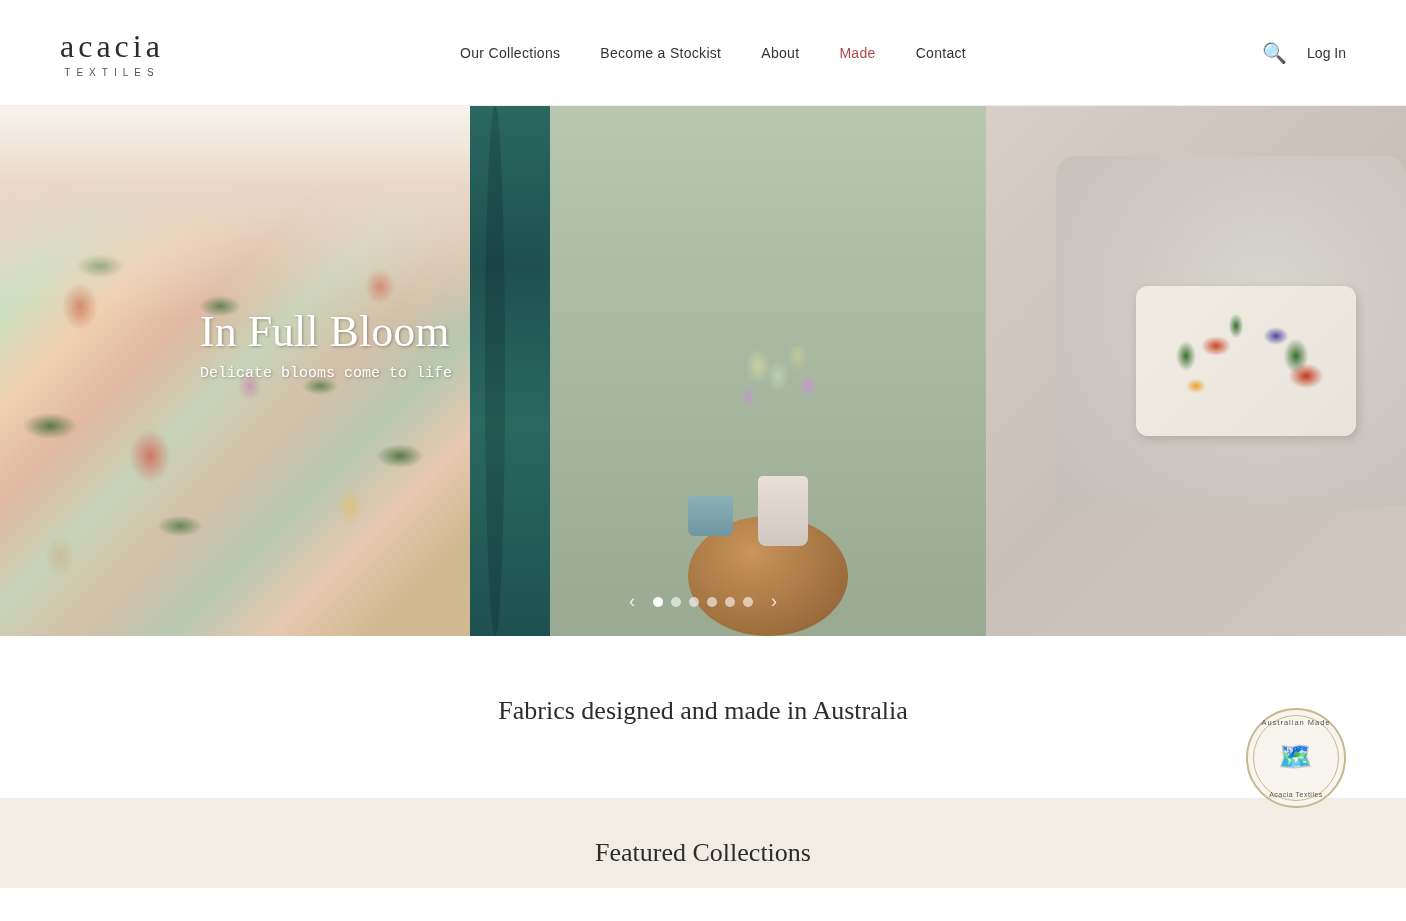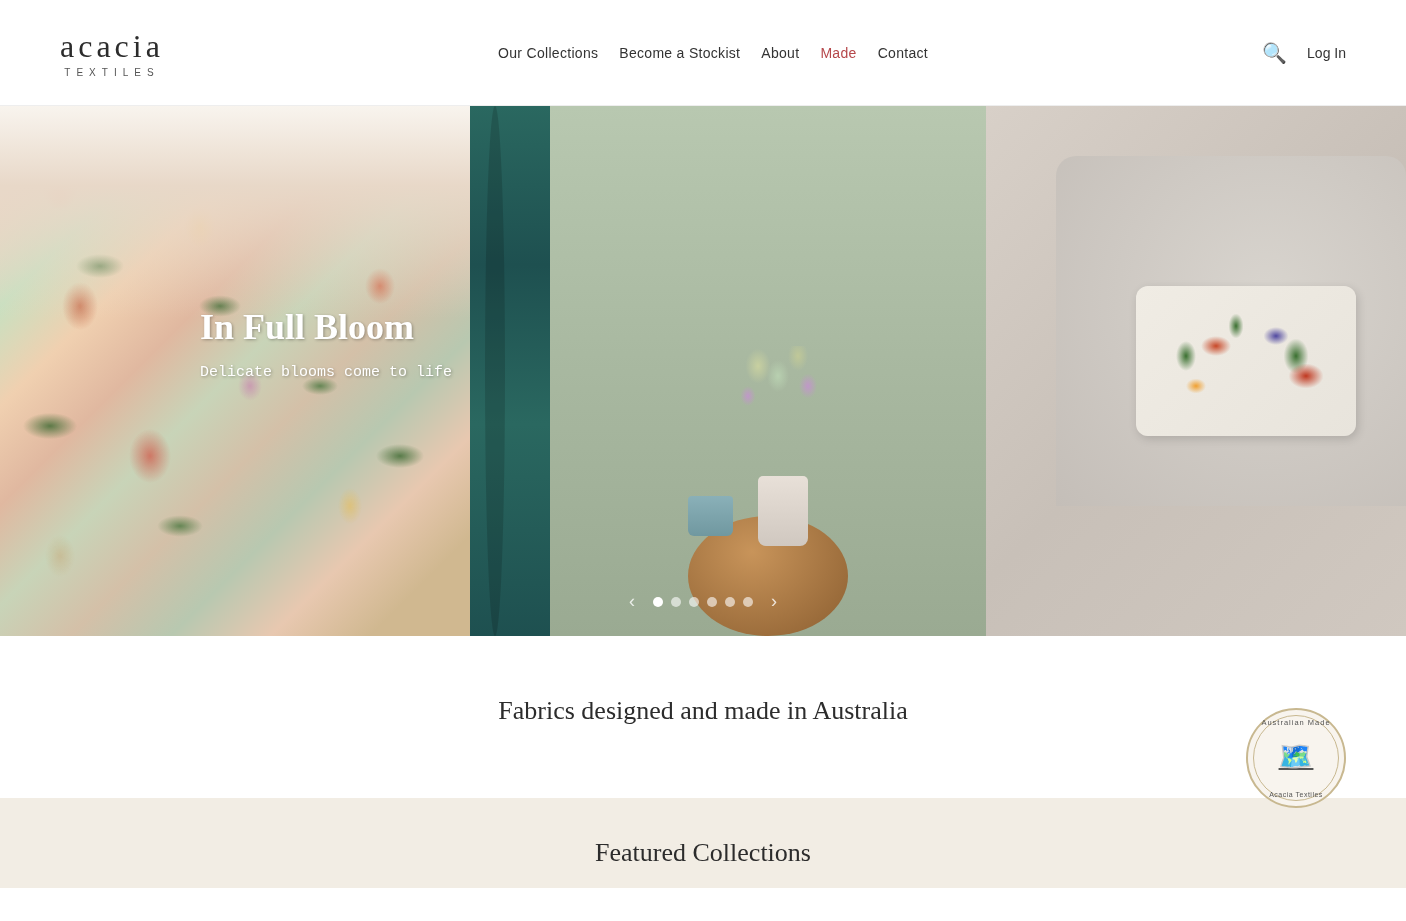--- a/index.html
+++ b/index.html
@@ -30,21 +30,21 @@
     .logo-sub {
       font-family: Arial, sans-serif;
       font-size: 10px;
       letter-spacing: 6px;
       color: #555;
       margin-top: 2px;
     }
     nav {
       display: flex;
       align-items: center;
-      gap: 21px;
+      gap: 40px;
     }
     nav a {
       text-decoration: none;
       font-family: Arial, sans-serif;
       font-size: 14px;
       color: #333;
       letter-spacing: 0.3px;
     }
     nav a.active {
       color: #b5474a;
@@ -275,23 +275,23 @@
     
     .hero-text-overlay {
       position: absolute;
       top: 200px;
       left: 200px;
       color: #fff;
       text-shadow: 1px 1px 3px rgba(0,0,0,0.3);
     }
     .hero-title {
       font-family: 'Palatino Linotype', Palatino, serif;
-      font-size: 36px;
-      font-weight: 700;
-      margin-bottom: 16px;
+      font-size: 44px;
+      font-weight: 400;
+      margin-bottom: 8px;
     }
     .hero-subtitle {
       font-family: Liberation Mono, monospace;
       font-size: 15px;
       font-weight: 300;
     }
 
     
     .slider-controls {
       position: absolute;
@@ -363,21 +363,20 @@
       background: #f8f4ee;
       display: flex;
       flex-direction: column;
       align-items: center;
       justify-content: center;
       font-family: Arial, sans-serif;
       font-size: 9px;
       color: #555;
       text-align: center;
       position: relative;
-      text-decoration: underline;
     }
     .aus-badge-inner {
       width: 86px;
       height: 86px;
       border-radius: 50%;
       border: 1px solid #c8b890;
       display: flex;
       flex-direction: column;
       align-items: center;
       justify-content: center;

